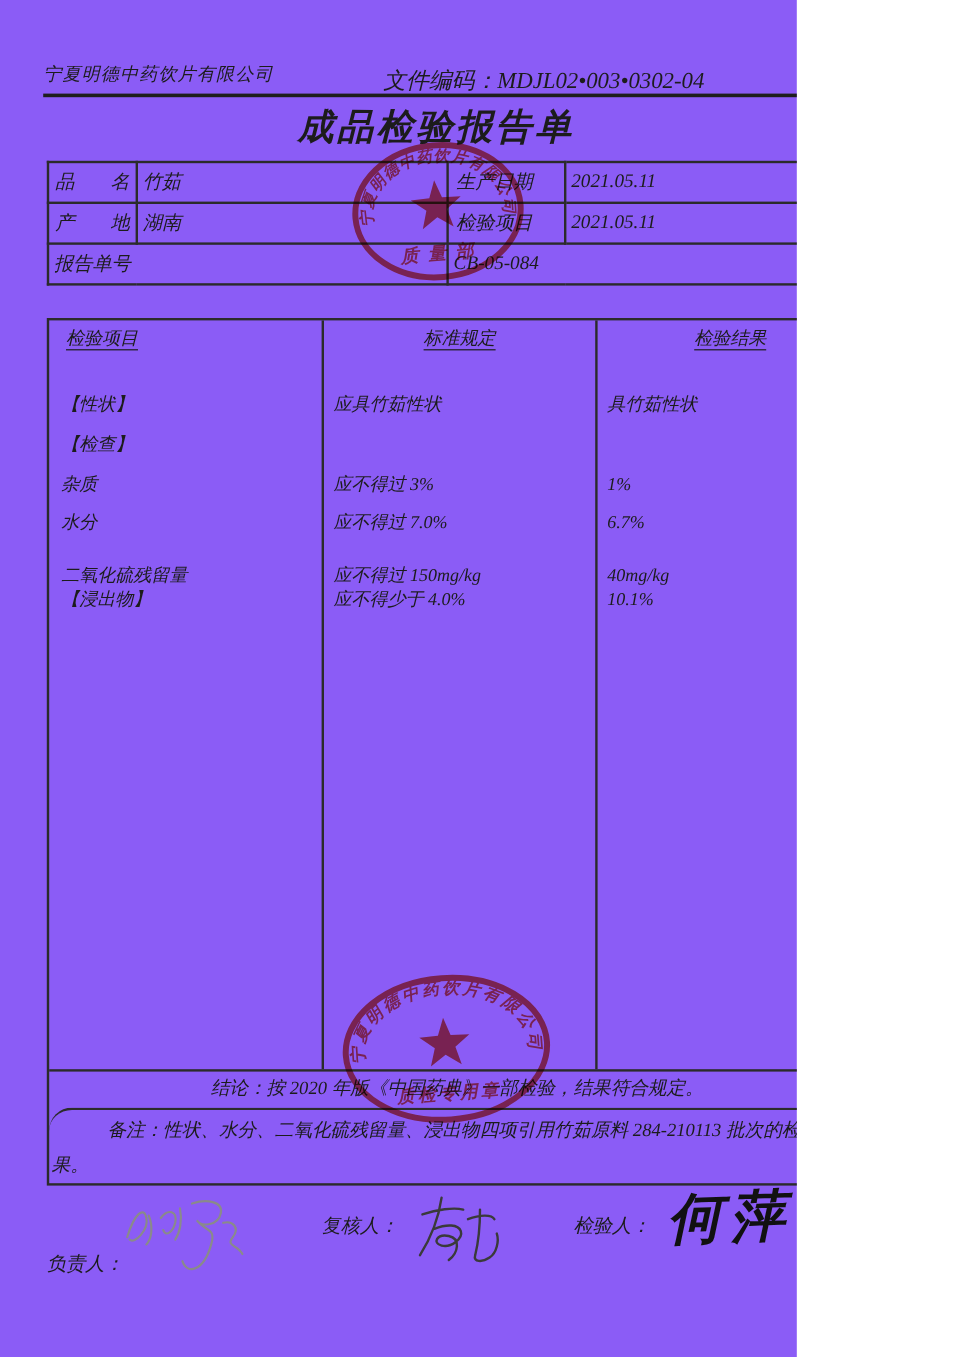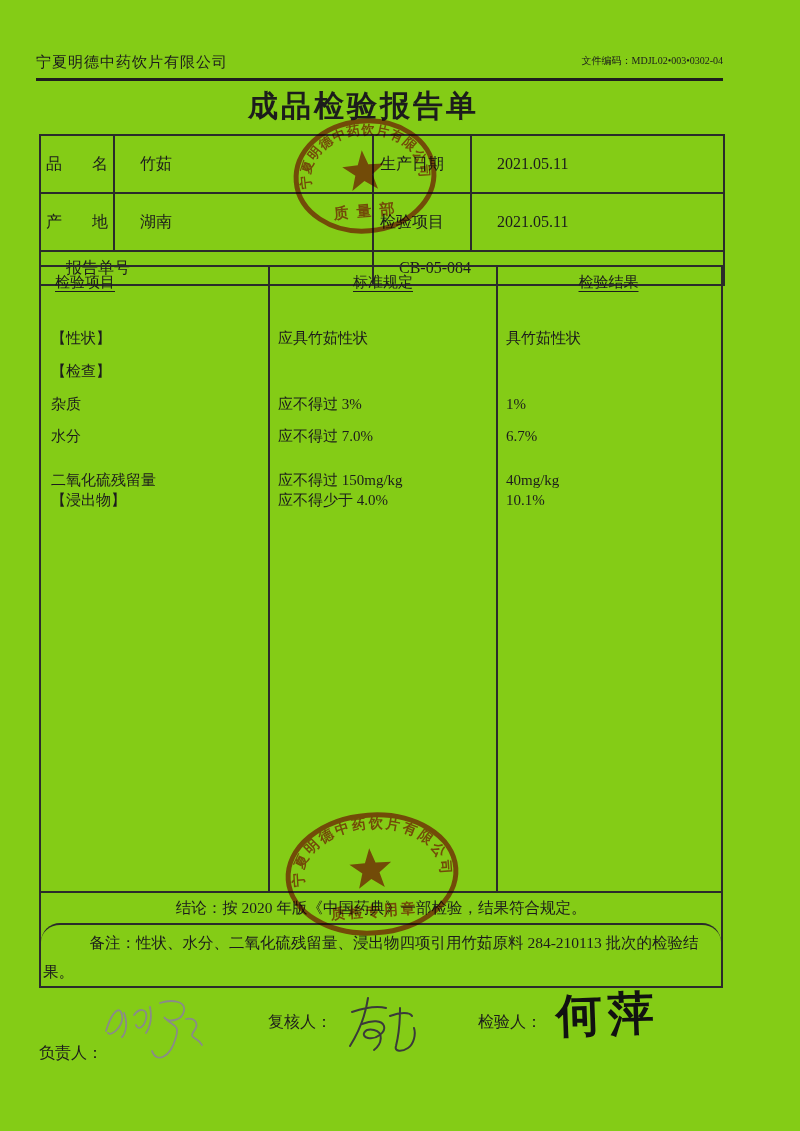--- a/index.html
+++ b/index.html
@@ -1,31 +1,32 @@
 <!DOCTYPE html>
 <html><head>
 <meta charset="utf-8">
 <style>
   html,body { margin:0; padding:0; background:#fff; }
   .page {
-    position:relative; width:800px; height:1131px; background:#84cc16;
+    position:relative; width:664px; height:1131px; background:#8b5cf6;
     font-family:"Liberation Serif","DejaVu Serif",serif; color:#1c1c1c;
     overflow:hidden;
+    font-style:italic;
   }
   .hdr-left  { position:absolute; left:36px;  top:53px; font-size:15px; letter-spacing:1px; }
-  .hdr-right { position:absolute; right:77px; top:54px; font-size:10px; }
+  .hdr-right { position:absolute; right:77px; top:54px; font-size:19px; }
   .hdr-rule  { position:absolute; left:36px; top:78px; width:687px; height:3px; background:#1e1e1e; }
   .title { position:absolute; left:20px; top:86px; width:687px; text-align:center;
            font-size:30px; font-weight:bold; letter-spacing:3px; }
 
   
   table.info { position:absolute; left:39px; top:134px; width:684px;
                border-collapse:collapse; table-layout:fixed; font-size:16px; }
-  table.info td { border:2px solid #2b2b2b; height:32px; padding:0 25px; overflow:hidden; white-space:nowrap; }
-  table.info td.lab1 { padding:12px 5px; text-align-last:justify; }
+  table.info td { border:2px solid #2b2b2b; height:32px; padding:0 4px; overflow:hidden; white-space:nowrap; }
+  table.info td.lab1 { padding:0 5px; text-align-last:justify; }
   table.info td.lab2 { padding:0 6px; }
 
   
   .ttable { position:absolute; left:39px; top:265px; width:684px; height:723px;
             border:2px solid #2b2b2b; box-sizing:border-box; font-size:15px; }
   .tt-content { position:relative; height:624px; }
   .vline { position:absolute; top:0; bottom:0; width:2px; background:#2b2b2b; }
   .vl-1 { left:227px; } .vl-2 { left:455px; }
   .tt-head { position:absolute; top:6px; text-decoration:underline; text-underline-offset:4px; }
   .tt-h1 { left:14px; }

